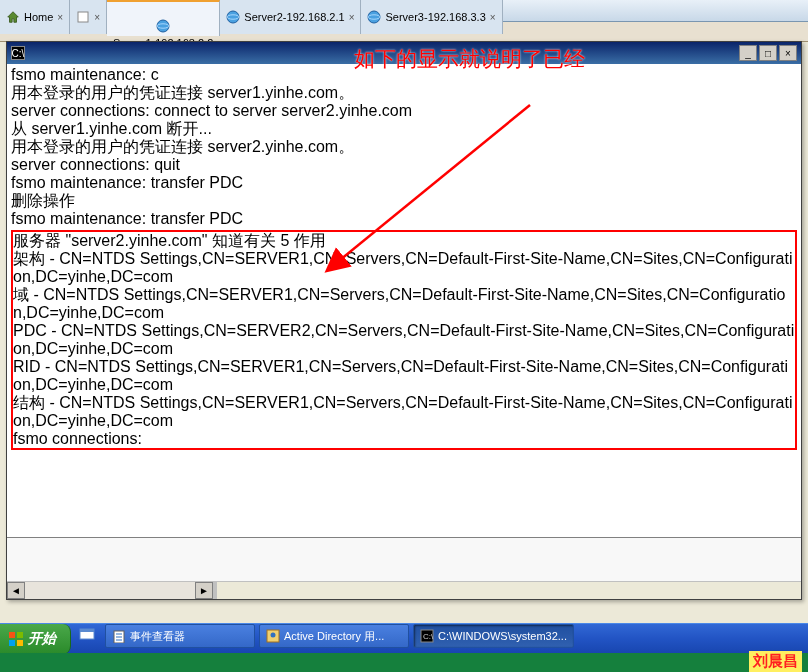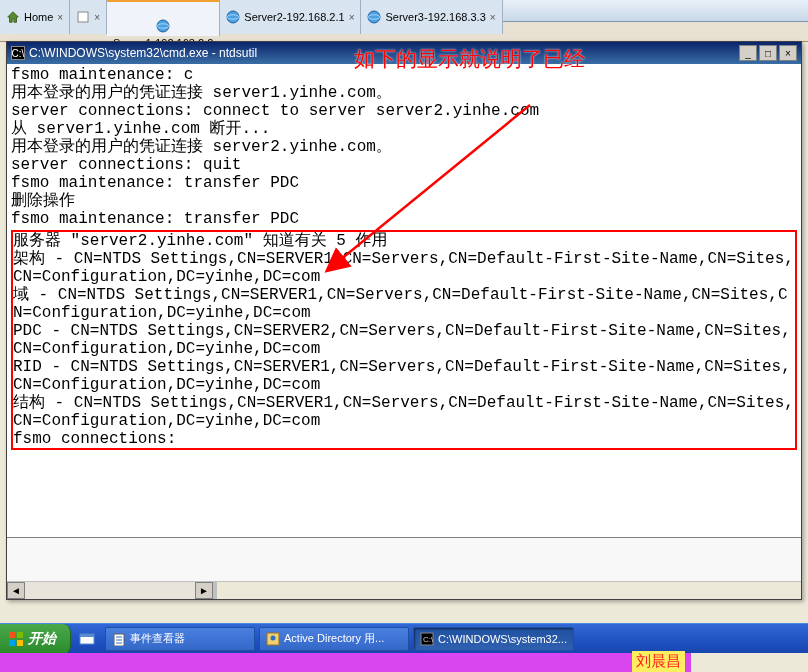--- a/index.html
+++ b/index.html
@@ -69,21 +69,21 @@
     font-size: 12px;
     font-family: Tahoma, sans-serif;
   }
   .cmd-title .t-icon { width:14px; height:14px; margin-right:4px; display:inline-flex; align-items:center; justify-content:center; font-size:10px; background:#000; border:1px solid #888; }
   .cmd-title .spacer { flex:1; }
   .cmd-btn { width:18px; height:16px; background:#d4d0c8; border:1px solid #808080; margin-left:2px; display:flex; align-items:center; justify-content:center; font-size:10px; color:#000; font-family:Arial; cursor:pointer; }
   .cmd-body {
     flex: 1;
     background: #fff;
     padding: 2px 4px;
-    font-family: Liberation Mono, monospace;
+    font-family: Liberation Sans, sans-serif;
     font-size: 16px;
     line-height: 18px;
     color: #000;
     position: relative;
     overflow: hidden;
   }
   .term-line { white-space: pre-wrap; word-break: break-all; }
   .role-block {
     border: 2px solid #ff0000;
     margin-top: 2px;
@@ -134,21 +134,20 @@
   .hscroll .right-space { width: 580px; background:#ece9d8; }
 
   .taskbar {
     position: absolute;
     bottom: 19px;
     left: 0;
     width: 808px;
     height: 30px;
     background: linear-gradient(#3168d5, #2254c4 50%, #1846b0);
     display: flex;
-    align-items: center;
     border-top: 1px solid #4a88e8;
   }
   .start {
     height: 30px;
     padding: 0 14px 0 8px;
     background: linear-gradient(#4aa84a, #2a8a2a);
     border-radius: 0 8px 8px 0;
     display: flex;
     align-items: center;
     gap: 4px;
@@ -177,23 +176,24 @@
     cursor: pointer;
     min-width: 150px;
   }
   .task-btn.active { background: linear-gradient(#2050a0, #3060b0); box-shadow: inset 1px 1px 2px rgba(0,0,0,0.5); }
   .task-btn .ico { width:14px; height:14px; display:inline-flex; align-items:center; justify-content:center; }
 
   .watermark {
     position: absolute;
     bottom: 0;
     left: 0;
-    width: 691px;
+    width: 808px;
     height: 19px;
-    background: #d946ef;
+    background: #15803d;
+    font-weight: bold;
   }
   .wm-text {
     position: absolute;
     right: 6px;
     bottom: 0;
     color: #ff2020;
     background: #ffef60;
     padding: 1px 4px;
     font-size: 15px;
     font-family: "SimSun", serif;
@@ -250,21 +250,20 @@
     <span>Server3-192.168.3.3</span>
     <span class="close-x">×</span>
   </div>
 </div>
 
 <div class="address-bar"></div>
 
 <div class="cmd-window">
   <div class="cmd-title">
     <span class="t-icon">C:\</span>
-    <span>C:\WINDOWS\system32\cmd.exe - ntdsutil</span>
     <span class="spacer"></span>
     <span class="cmd-btn">_</span>
     <span class="cmd-btn">□</span>
     <span class="cmd-btn">×</span>
   </div>
 
   <div class="cmd-body">
     <div class="term-line">fsmo maintenance: c</div>
     <div class="term-line">用本登录的用户的凭证连接 server1.yinhe.com。</div>
     <div class="term-line">server connections: connect to server server2.yinhe.com</div>

